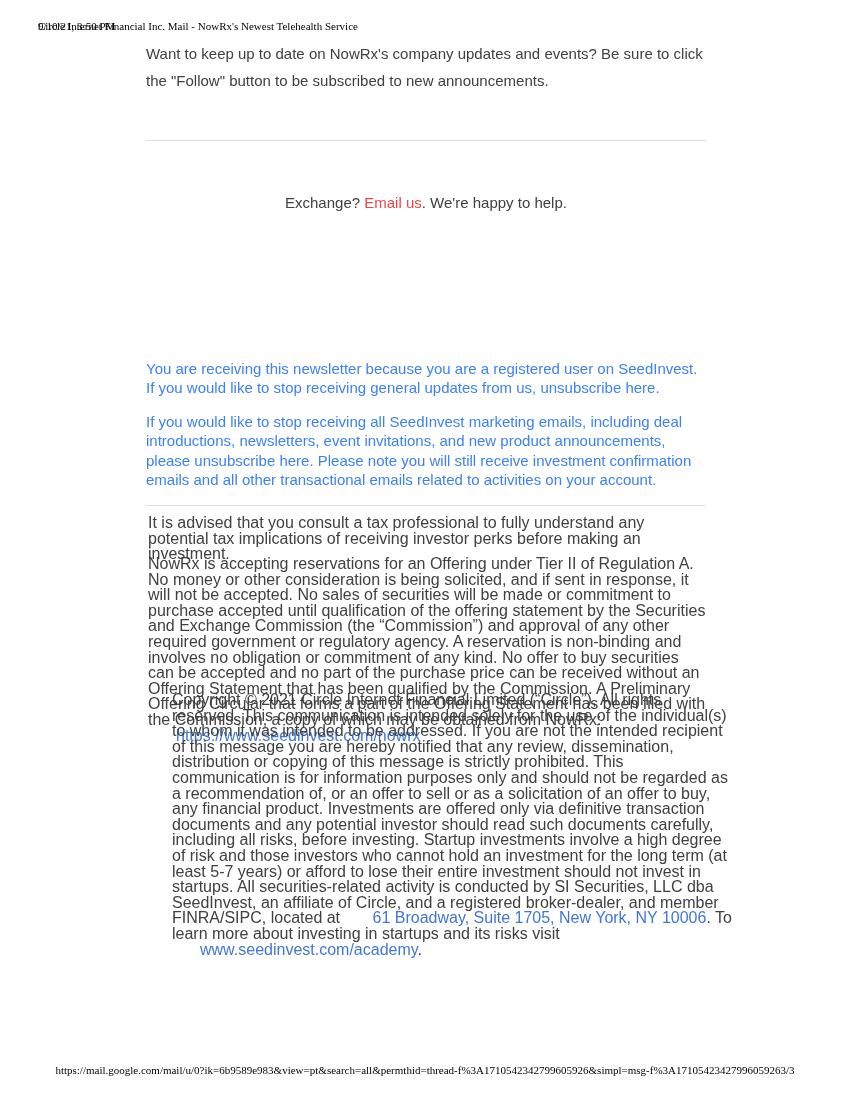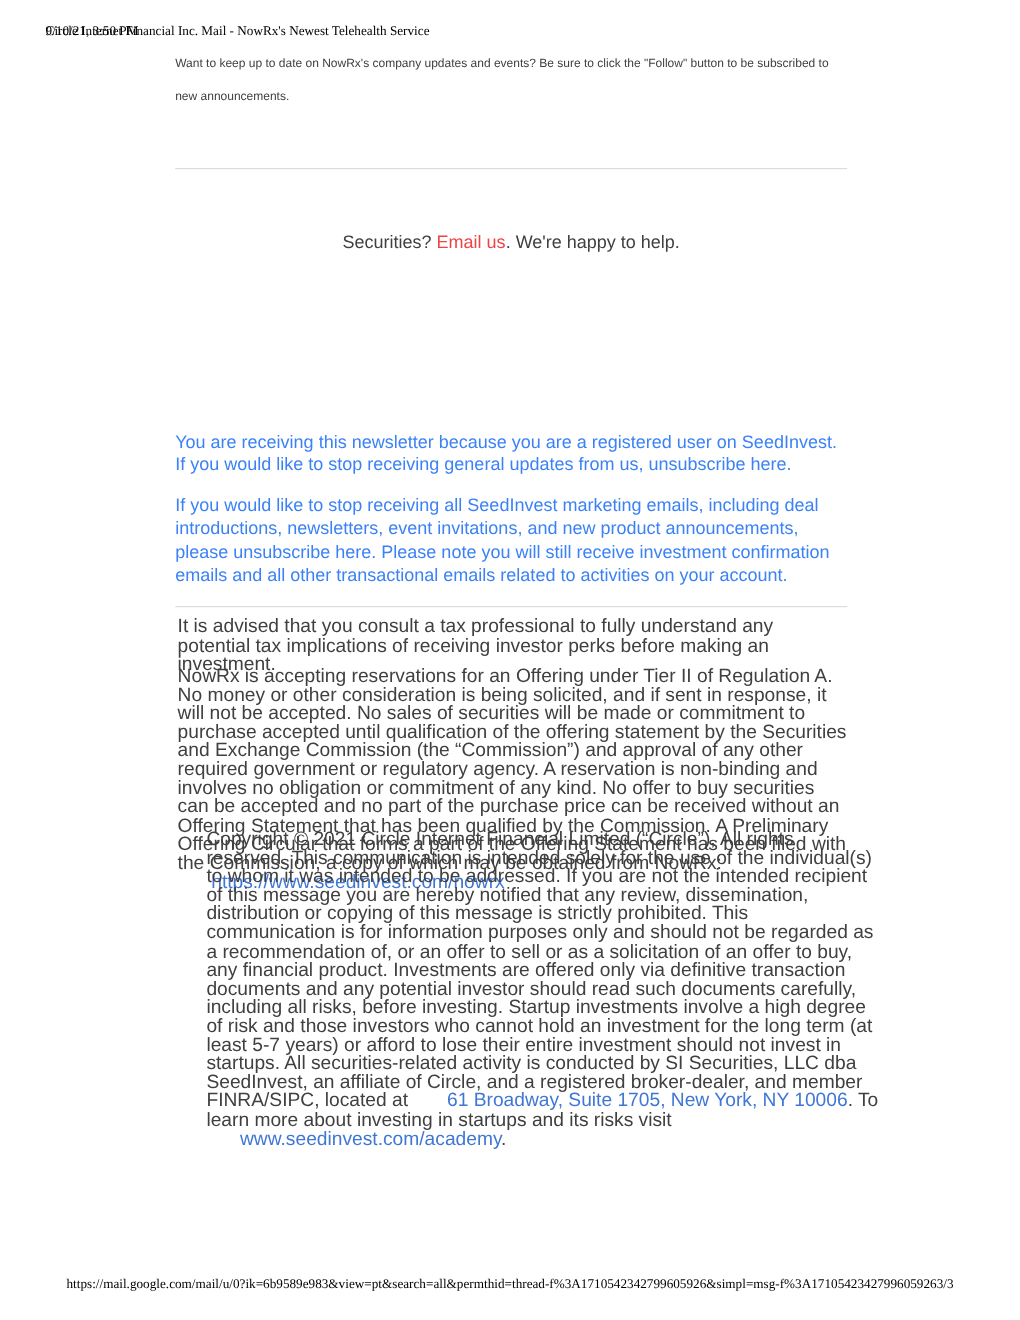--- a/index.html
+++ b/index.html
@@ -29,21 +29,21 @@
     font-size: 11px; color: #000;
     display: flex; justify-content: center; align-items: baseline;
   }
   .print-footer .footer-url { white-space: nowrap; overflow: hidden; max-width: 745px; }
 
   
   .col { position: absolute; left: 146px; width: 560px; }
 
   .intro {
     top: 40px;
-    font-size: 10px; line-height: 27px; color: #404040;
+    font-size: 15px; line-height: 27px; color: #404040;
   }
   .divider { border-top: 1px solid #dcdcdc; height: 0; }
   .divider-1 { top: 140px; }
   .divider-2 { top: 505px; }
 
   .questions {
     top: 193px;
     font-size: 15px; line-height: 20px; color: #404040;
     text-align: center;
   }
@@ -75,21 +75,21 @@
 <div class="print-header">
   <span class="datetime">9/10/21, 3:50 PM</span>
   <span class="doc-title">Circle Internet Financial Inc. Mail - NowRx's Newest Telehealth Service</span>
 </div>
 
 <div class="col intro">Want to keep up to date on NowRx's company updates and events? Be sure to click the "Follow" button to be subscribed to new announcements.</div>
 
 <div class="col divider divider-1"></div>
 
 <div class="col questions">
-  <span>Securities? </span><span class="email-link">Email us</span><span>. We're happy to help.</span>
+  <span>Exchange? </span><span class="email-link">Email us</span><span>. We're happy to help.</span>
 </div>
 
 <div class="col para newsletter">You are receiving this newsletter because you are a registered user on SeedInvest. If you would like to stop receiving general updates from us, unsubscribe here.</div>
 
 <div class="col para marketing">If you would like to stop receiving all SeedInvest marketing emails, including deal introductions, newsletters, event invitations, and new product announcements, please unsubscribe here. Please note you will still receive investment confirmation emails and all other transactional emails related to activities on your account.</div>
 
 <div class="col divider divider-2"></div>
 
 <div class="col fineprint tax">It is advised that you consult a tax professional to fully understand any potential tax implications of receiving investor perks before making an investment.</div>
 

